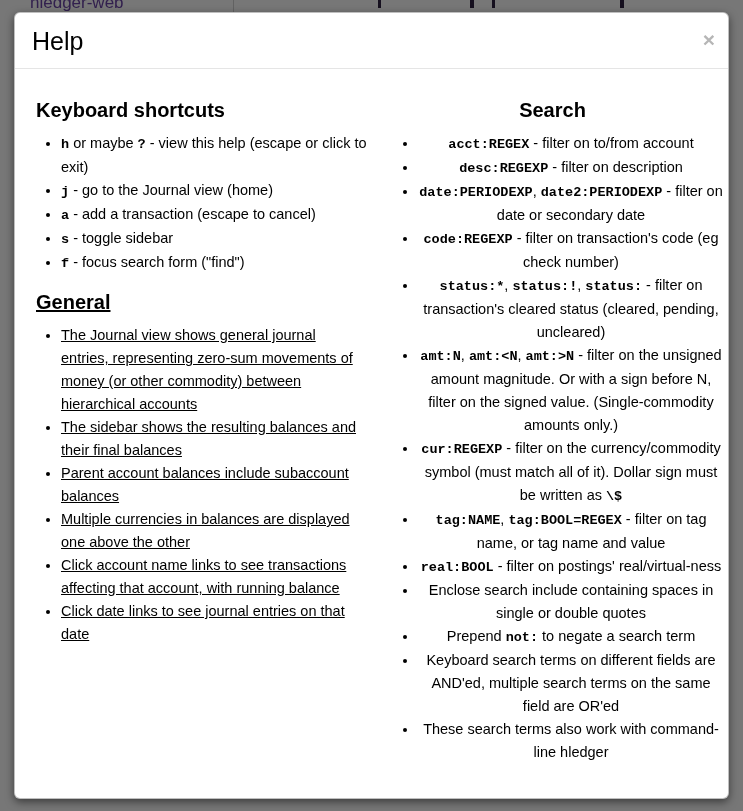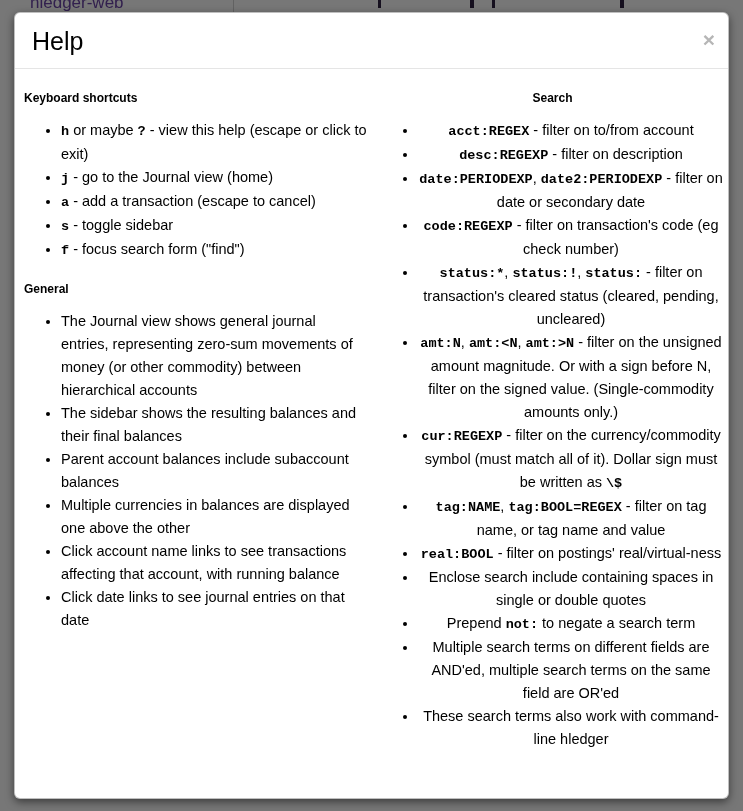--- a/index.html
+++ b/index.html
@@ -31,22 +31,22 @@
   .modal-header{position:relative;padding:13px 16px 11px 17px;border-bottom:1px solid #e5e5e5;}
   .modal-title{margin:0;font-size:25px;font-weight:400;line-height:31px;color:#000;}
   .close-btn{
     position:absolute;right:13px;top:16px;border:0;background:none;padding:0;
     font-size:21px;font-weight:700;color:#b6b6b6;line-height:1;cursor:pointer;
     font-family:"Liberation Sans","DejaVu Sans",sans-serif;
   }
   .modal-body{display:flex;padding:20px 4px 18px 9px;}
   .col{flex:1;min-width:0;box-sizing:border-box;}
   .col.right{padding-left:14px;text-align:center;}
-  .section + .section{margin-top:18px;}
-  .section-heading{margin:0;font-size:12px;font-weight:700;line-height:19px;color:#000;}
+  .section + .section{margin-top:18px;text-decoration:underline;}
+  .section-heading{margin:12px;font-size:20px;font-weight:700;line-height:19px;color:#000;}
   ul{margin:11px 0 14px;padding-left:37px;}
   li{font-size:14.5px;line-height:23px;color:#000;}
   code{
     font-family:"Liberation Mono","DejaVu Sans Mono",monospace;
     font-weight:700;font-size:13.5px;color:#000;
   }
 </style>
 </head>
 <body>
 
@@ -96,19 +96,19 @@
             <li><code>desc:REGEXP</code> - filter on description</li>
             <li><code>date:PERIODEXP</code>, <code>date2:PERIODEXP</code> - filter on date or secondary date</li>
             <li><code>code:REGEXP</code> - filter on transaction's code (eg check number)</li>
             <li><code>status:*</code>, <code>status:!</code>, <code>status:</code> - filter on transaction's cleared status (cleared, pending, uncleared)</li>
             <li><code>amt:N</code>, <code>amt:&lt;N</code>, <code>amt:&gt;N</code> - filter on the unsigned amount magnitude. Or with a sign before N, filter on the signed value. (Single-commodity amounts only.)</li>
             <li><code>cur:REGEXP</code> - filter on the currency/commodity symbol (must match all of it). Dollar sign must be written as <code>\$</code></li>
             <li><code>tag:NAME</code>, <code>tag:BOOL=REGEX</code> - filter on tag name, or tag name and value</li>
             <li><code>real:BOOL</code> - filter on postings' real/virtual-ness</li>
             <li>Enclose search include containing spaces in single or double quotes</li>
             <li>Prepend <code>not:</code> to negate a search term</li>
-            <li>Multiple search terms on different fields are AND'ed, multiple search terms on the same field are OR'ed</li>
+            <li>Keyboard search terms on different fields are AND'ed, multiple search terms on the same field are OR'ed</li>
             <li>These search terms also work with command-line hledger</li>
           </ul>
         </div>
       </div>
   </div>
 </div>
 
 </body></html>

